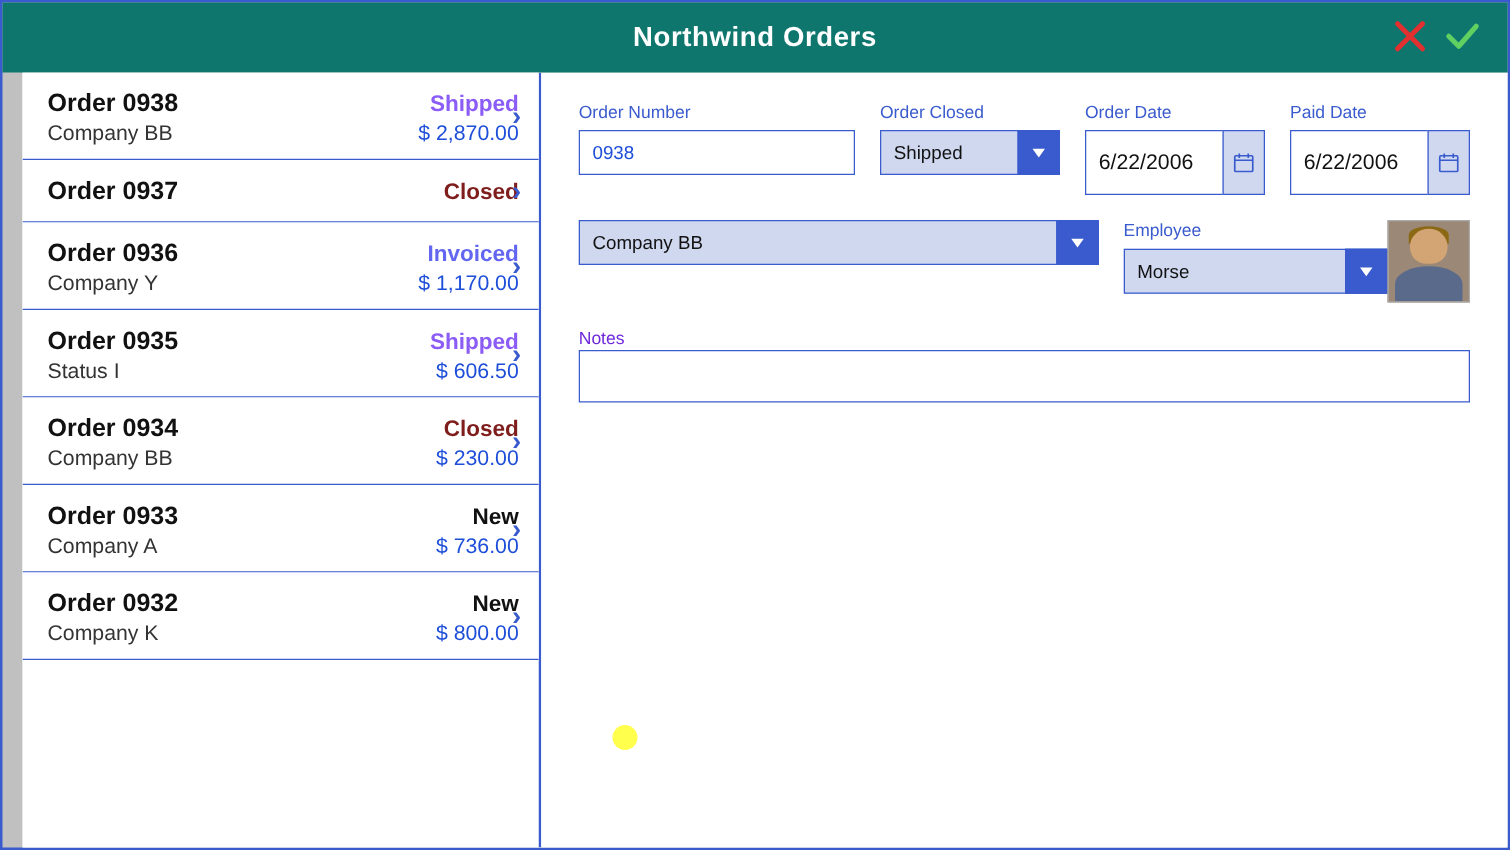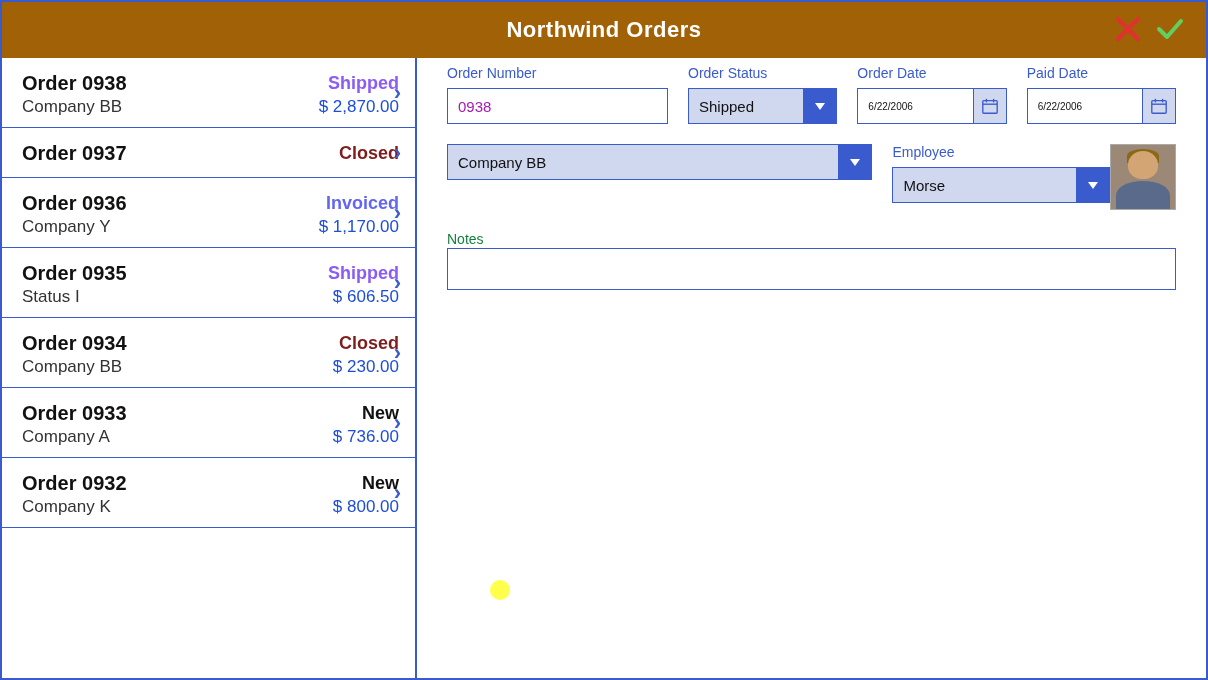--- a/index.html
+++ b/index.html
@@ -11,21 +11,21 @@
       overflow: hidden;
     }
     .app-window {
       width: 1208px;
       height: 680px;
       display: flex;
       flex-direction: column;
       border: 2px solid #3a5bcd;
     }
     .title-bar {
-      background: #a16207;
+      background: #0f766e;
       color: white;
       display: flex;
       align-items: center;
       justify-content: center;
       padding: 10px 20px;
       position: relative;
       min-height: 56px;
     }
     .title-bar-title {
       font-size: 22px;
@@ -47,20 +47,21 @@
     }
     .title-btn svg {
       width: 28px;
       height: 28px;
     }
     .main-content {
       display: flex;
       flex: 1;
       background: white;
       overflow: hidden;
+      margin-left: 16px;
     }
     
     .order-list {
       width: 415px;
       min-width: 415px;
       border-right: 2px solid #3a5bcd;
       overflow-y: auto;
       background: white;
     }
     .order-list::-webkit-scrollbar {
@@ -119,21 +120,21 @@
       right: 14px;
       top: 50%;
       transform: translateY(-50%);
       font-size: 22px;
       color: #3a5bcd;
       font-weight: bold;
     }
     
     .detail-panel {
       flex: 1;
-      padding: 7px 30px;
+      padding: 23px 30px;
       background: white;
       overflow-y: auto;
     }
     .detail-grid {
       display: grid;
       grid-template-columns: 1fr 1fr 1fr 1fr;
       gap: 16px 20px;
       margin-bottom: 20px;
     }
     .field-group {
@@ -145,21 +146,21 @@
       font-size: 14px;
       color: #3a5bcd;
       font-weight: normal;
       margin-bottom: 2px;
     }
     .field-input {
       border: 1.5px solid #3a5bcd;
       padding: 6px 10px;
       font-size: 15px;
       background: white;
-      color: #a21caf;
+      color: #1d4ed8;
       outline: none;
       height: 36px;
     }
     .field-select-wrap {
       position: relative;
       display: flex;
       align-items: center;
     }
     .field-select {
       border: 1.5px solid #3a5bcd;
@@ -190,25 +191,25 @@
       font-size: 14px;
     }
     .date-input-wrap {
       position: relative;
       display: flex;
       align-items: center;
     }
     .date-input {
       border: 1.5px solid #3a5bcd;
       padding: 6px 40px 6px 10px;
-      font-size: 10px;
+      font-size: 17px;
       background: white;
       color: #111;
       outline: none;
-      height: 36px;
+      height: 52px;
       width: 100%;
     }
     .date-icon-btn {
       position: absolute;
       right: 0;
       top: 0;
       bottom: 0;
       width: 34px;
       background: #d0d8f0;
       border: 1.5px solid #3a5bcd;
@@ -266,21 +267,21 @@
       width: 32px;
       height: 14px;
       background: #8b6914;
       border-radius: 50% 50% 0 0;
     }
     .notes-section {
       margin-top: 4px;
     }
     .notes-label {
       font-size: 14px;
-      color: #15803d;
+      color: #6d28d9;
       margin-bottom: 5px;
     }
     .notes-input {
       width: 100%;
       height: 42px;
       border: 1.5px solid #3a5bcd;
       padding: 8px 10px;
       font-size: 15px;
       background: white;
       color: #111;
@@ -399,21 +400,21 @@
       </div>
 
     <div class="detail-panel">
 
       <div class="detail-grid">
         <div class="field-group">
           <label class="field-label">Order Number</label>
           <input class="field-input" type="text" value="0938" style="">
         </div>
         <div class="field-group">
-          <label class="field-label">Order Status</label>
+          <label class="field-label">Order Closed</label>
           <div class="field-select-wrap">
             <select class="field-select">
             <option value="New">New</option><option value="Shipped" selected="">Shipped</option><option value="Invoiced">Invoiced</option><option value="Closed">Closed</option></select>
             <div class="select-arrow-btn">
               <svg width="14" height="14" viewBox="0 0 14 14">
                   <polygon points="2,4 12,4 7,11" fill="white"></polygon>
                 </svg>
             </div>
           </div>
         </div>

